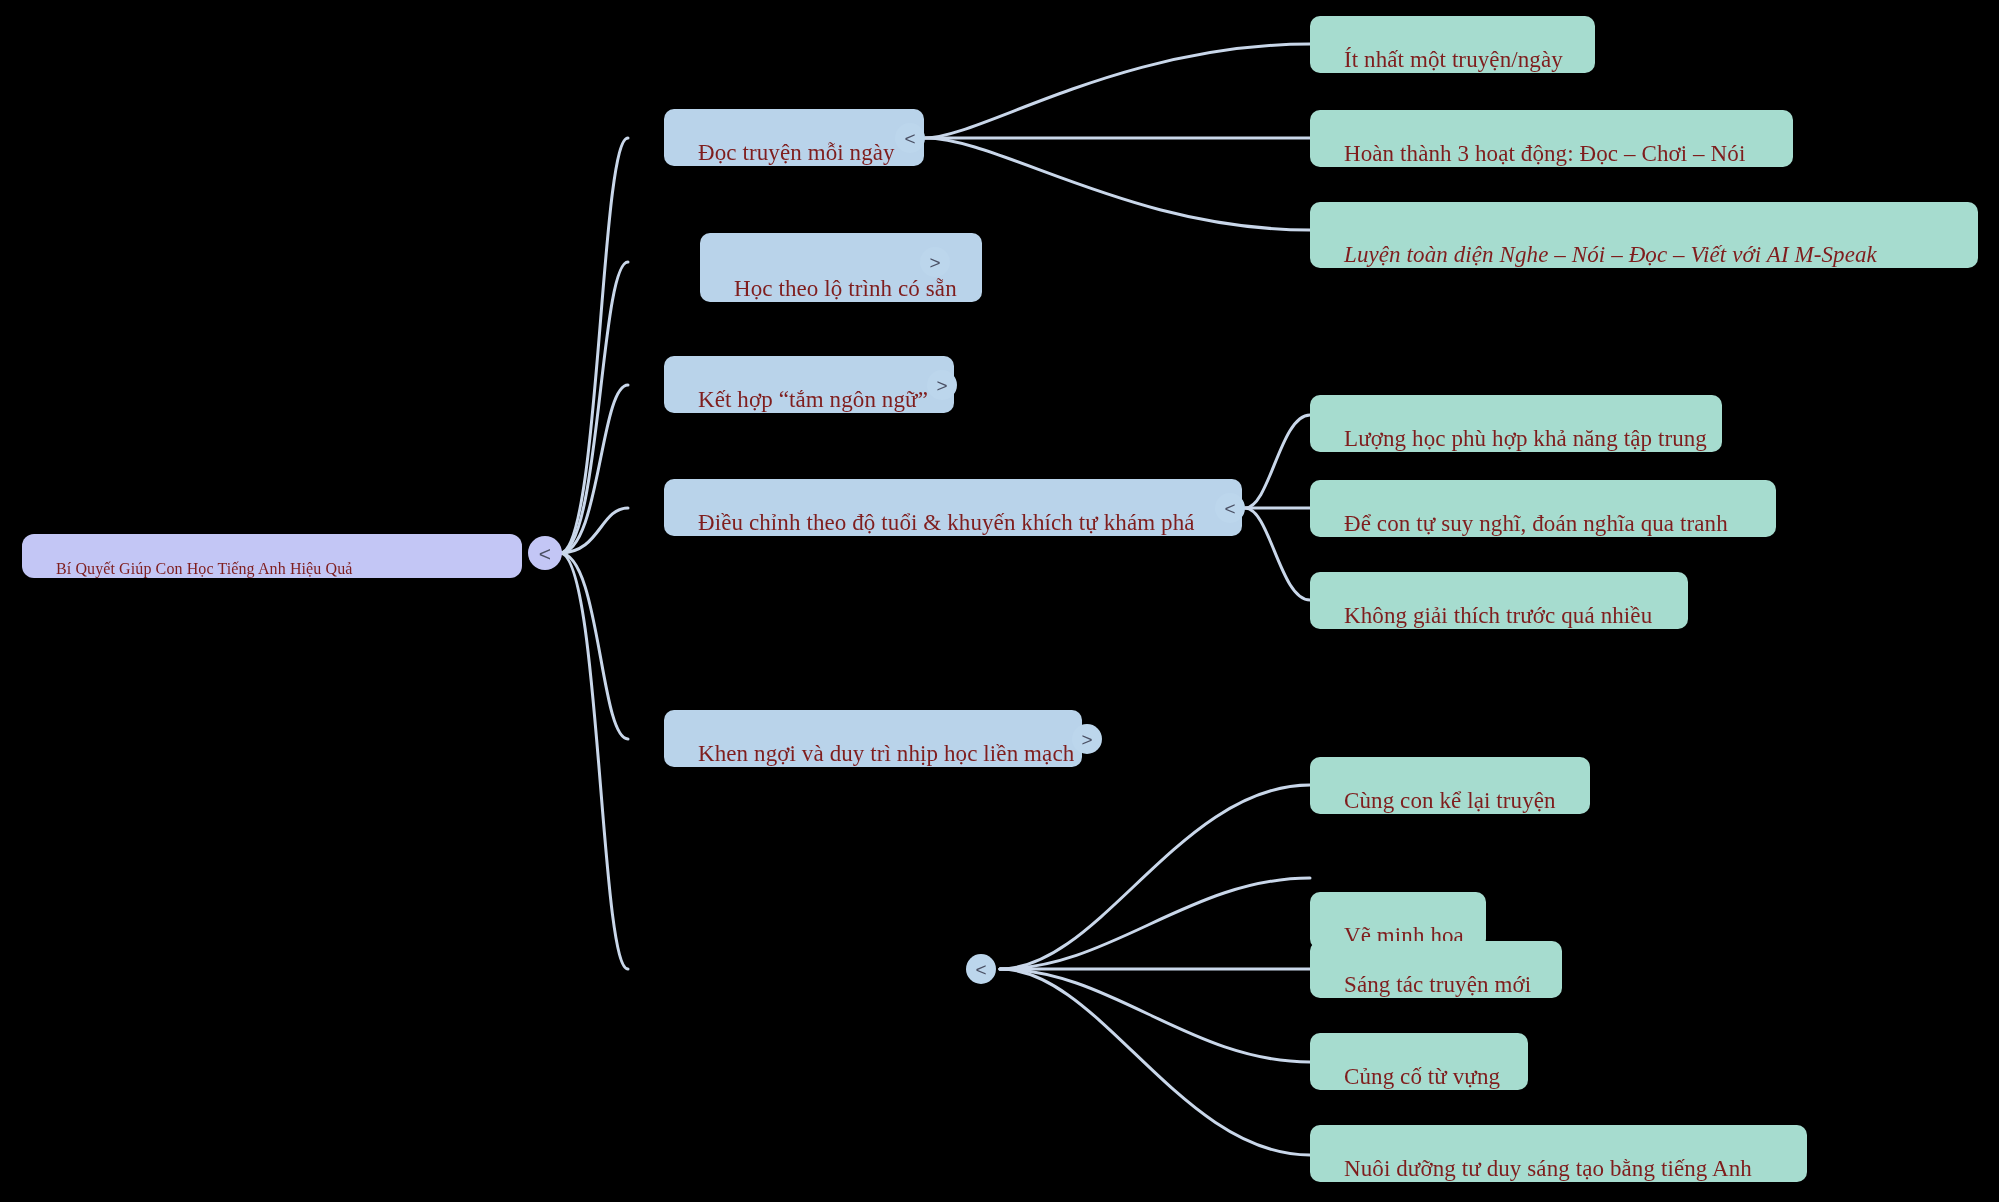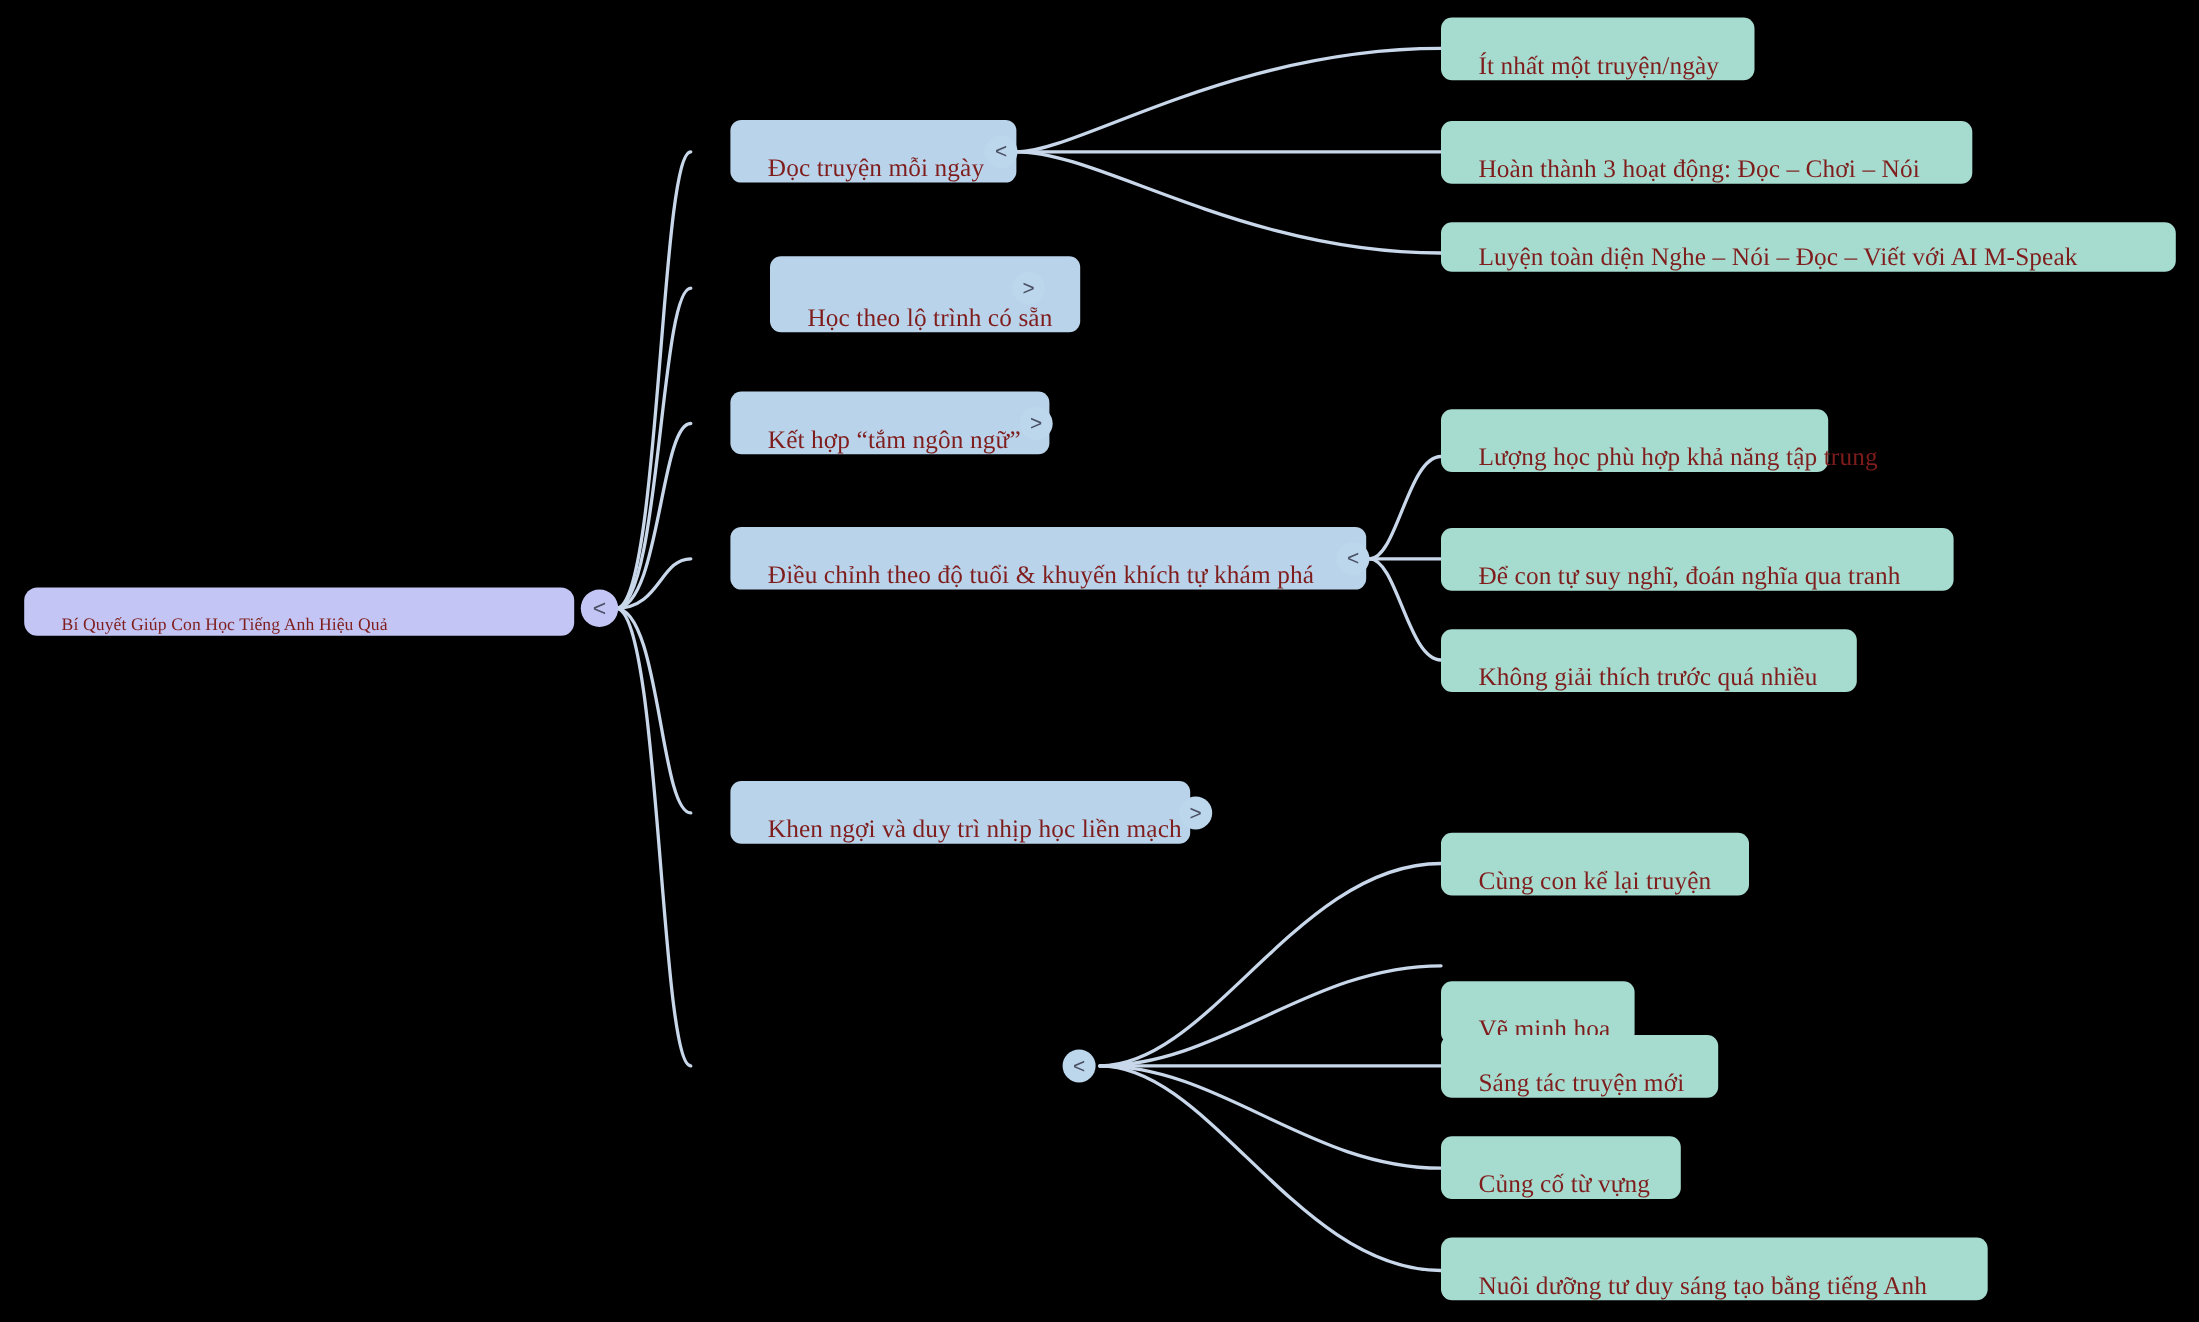--- a/index.html
+++ b/index.html
@@ -115,21 +115,21 @@
   <div class="toggle branch-toggle" style="left:895px; top:123px;">
     <span>&lt;</span>
   </div>
 
   <div class="node leaf" style="left:1310px; top:16px; width:285px; height:57px;">
     <span>Ít nhất một truyện/ngày</span>
   </div>
   <div class="node leaf" style="left:1310px; top:110px; width:483px; height:57px;">
     <span>Hoàn thành 3 hoạt động: Đọc – Chơi – Nói</span>
   </div>
-  <div class="node leaf" style="left:1310px; top:202px; width:668px; height:45px;">
+  <div class="node leaf" style="left:1310px; top:202px; width:668px; height:66px;font-style:italic;">
     <span>Luyện toàn diện Nghe – Nói – Đọc – Viết với AI M-Speak</span>
   </div>
 
   <div class="node branch" style="left:664px; top:233px; width:282px; height:69px;">
     <span>Học theo lộ trình có sẵn</span>
   </div>
   <div class="toggle branch-toggle" style="left:920px; top:247px;">
     <span>&gt;</span>
   </div>
 
@@ -140,21 +140,21 @@
     <span>&gt;</span>
   </div>
 
   <div class="node branch" style="left:628px; top:479px; width:578px; height:57px;">
     <span>Điều chỉnh theo độ tuổi &amp; khuyến khích tự khám phá</span>
   </div>
   <div class="toggle branch-toggle" style="left:1215px; top:493px;">
     <span>&lt;</span>
   </div>
 
-  <div class="node leaf" style="left:1310px; top:372px; width:352px; height:57px;">
+  <div class="node leaf" style="left:1310px; top:395px; width:412px; height:57px;">
     <span>Lượng học phù hợp khả năng tập trung</span>
   </div>
   <div class="node leaf" style="left:1310px; top:480px; width:466px; height:57px;">
     <span>Để con tự suy nghĩ, đoán nghĩa qua tranh</span>
   </div>
   <div class="node leaf" style="left:1310px; top:572px; width:378px; height:57px;">
     <span>Không giải thích trước quá nhiều</span>
   </div>
 
   <div class="node branch" style="left:628px; top:710px; width:418px; height:57px;">

